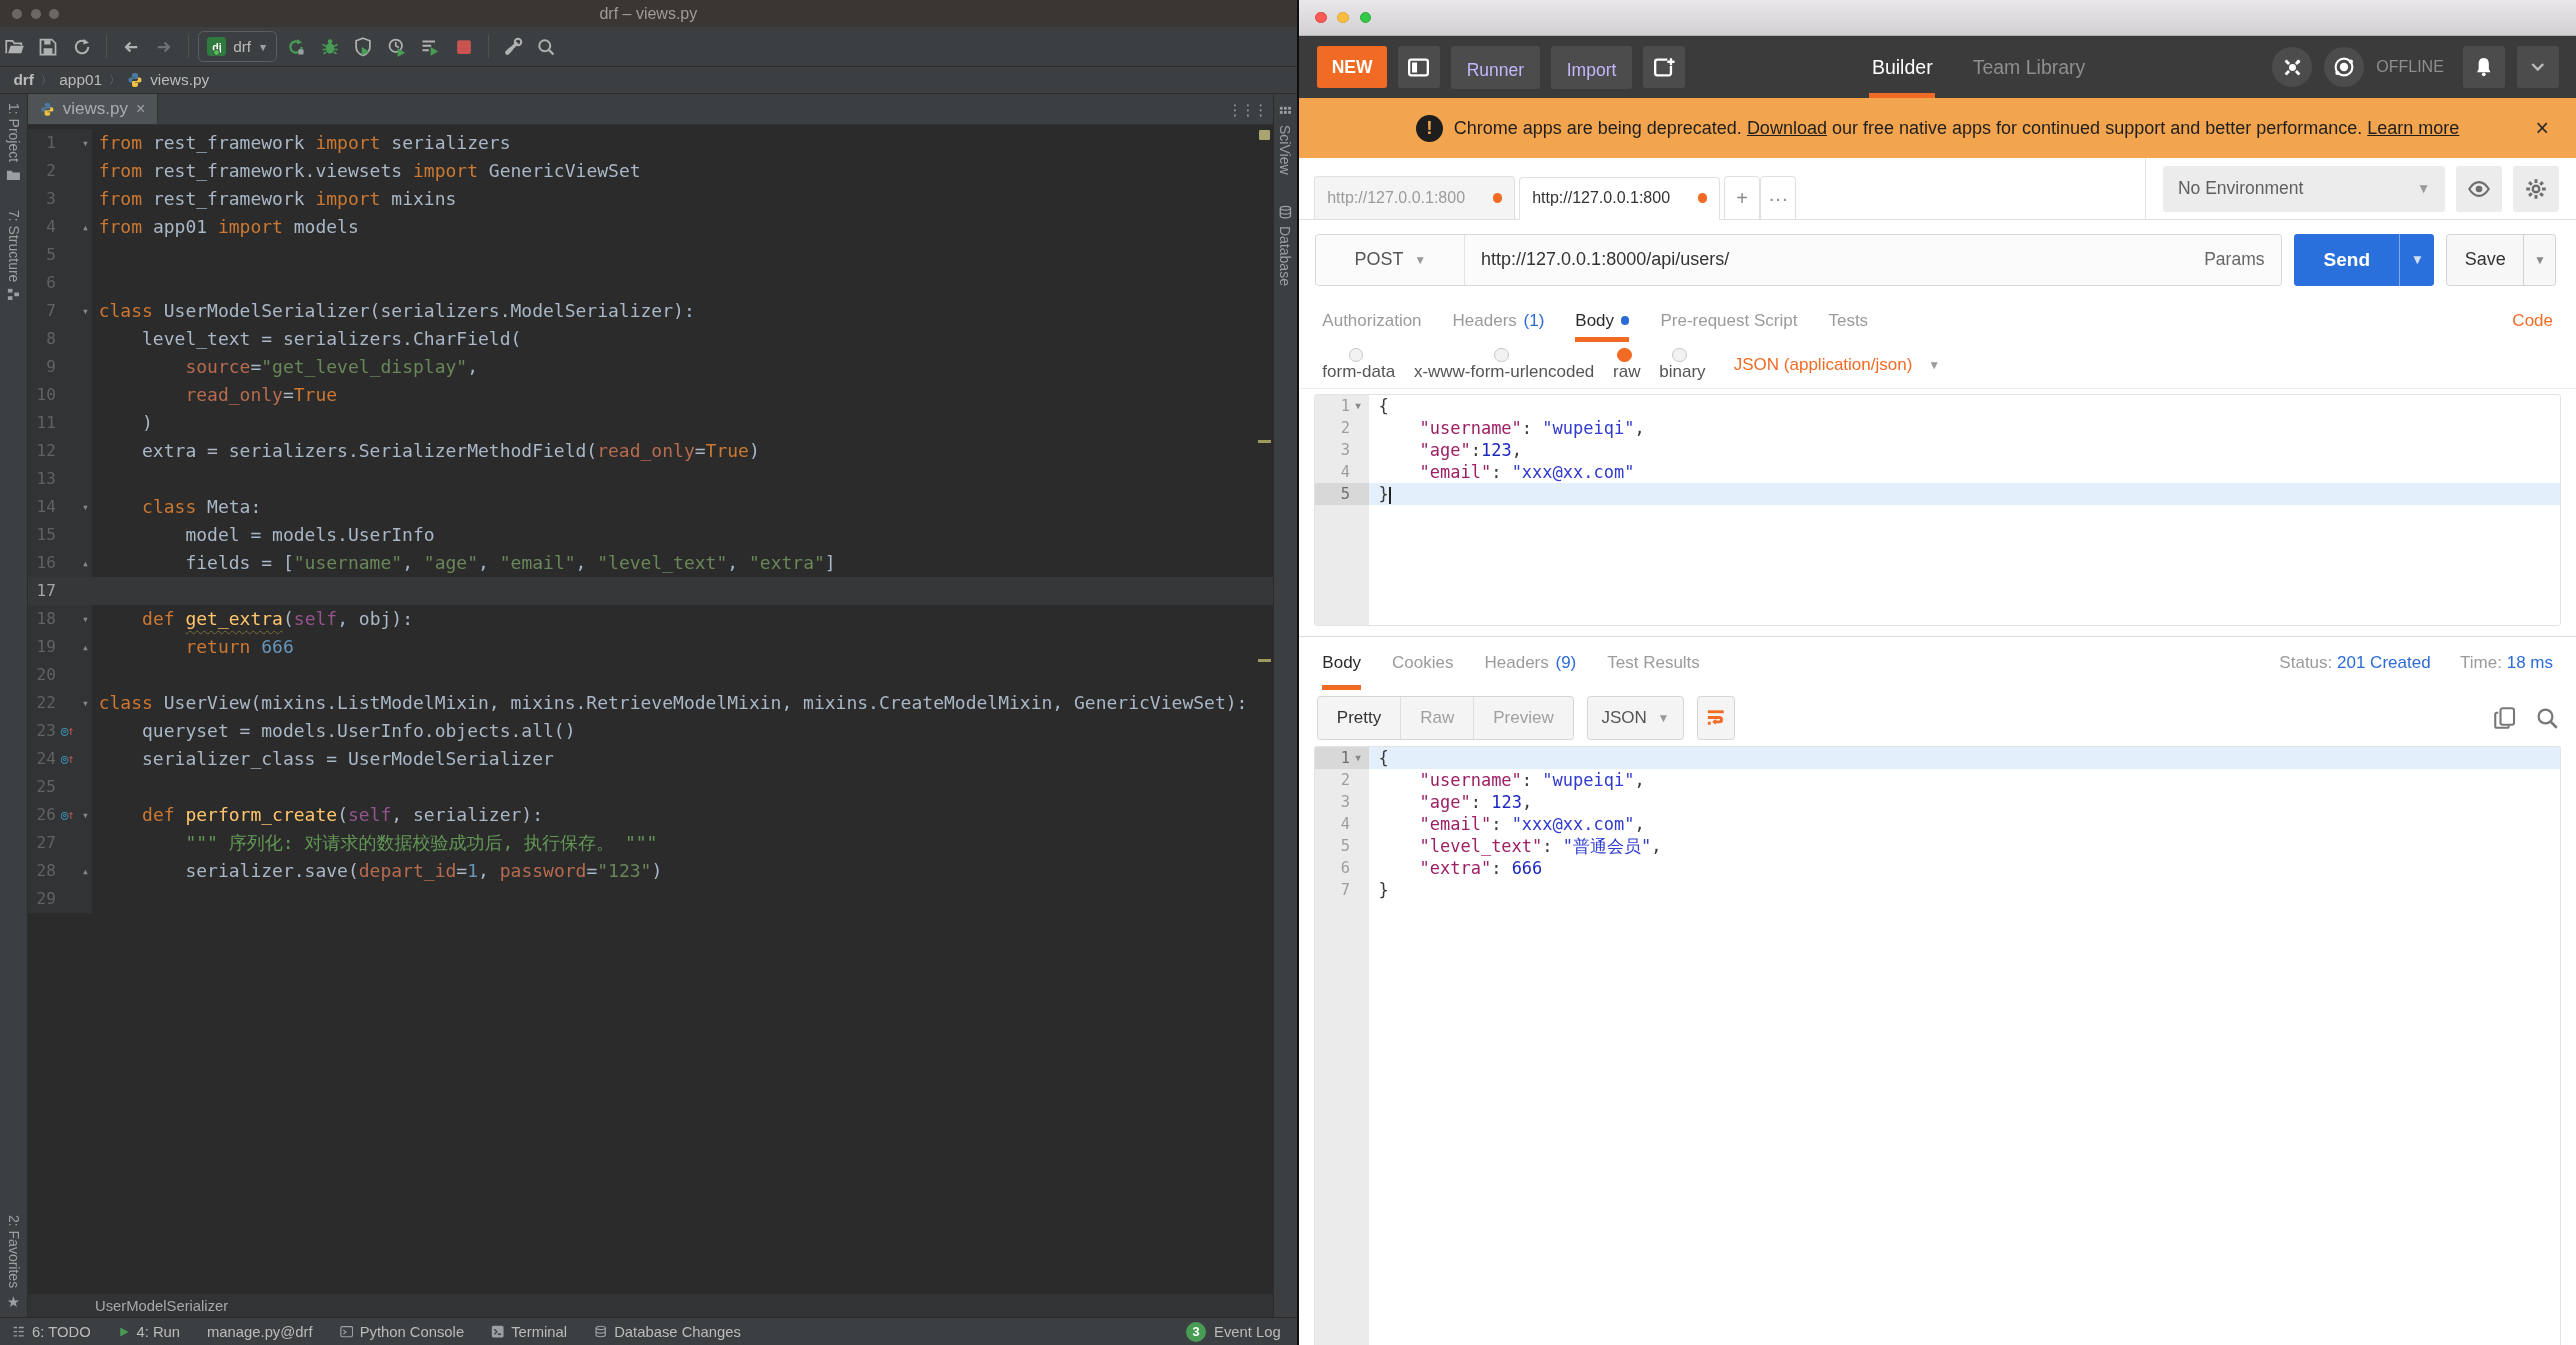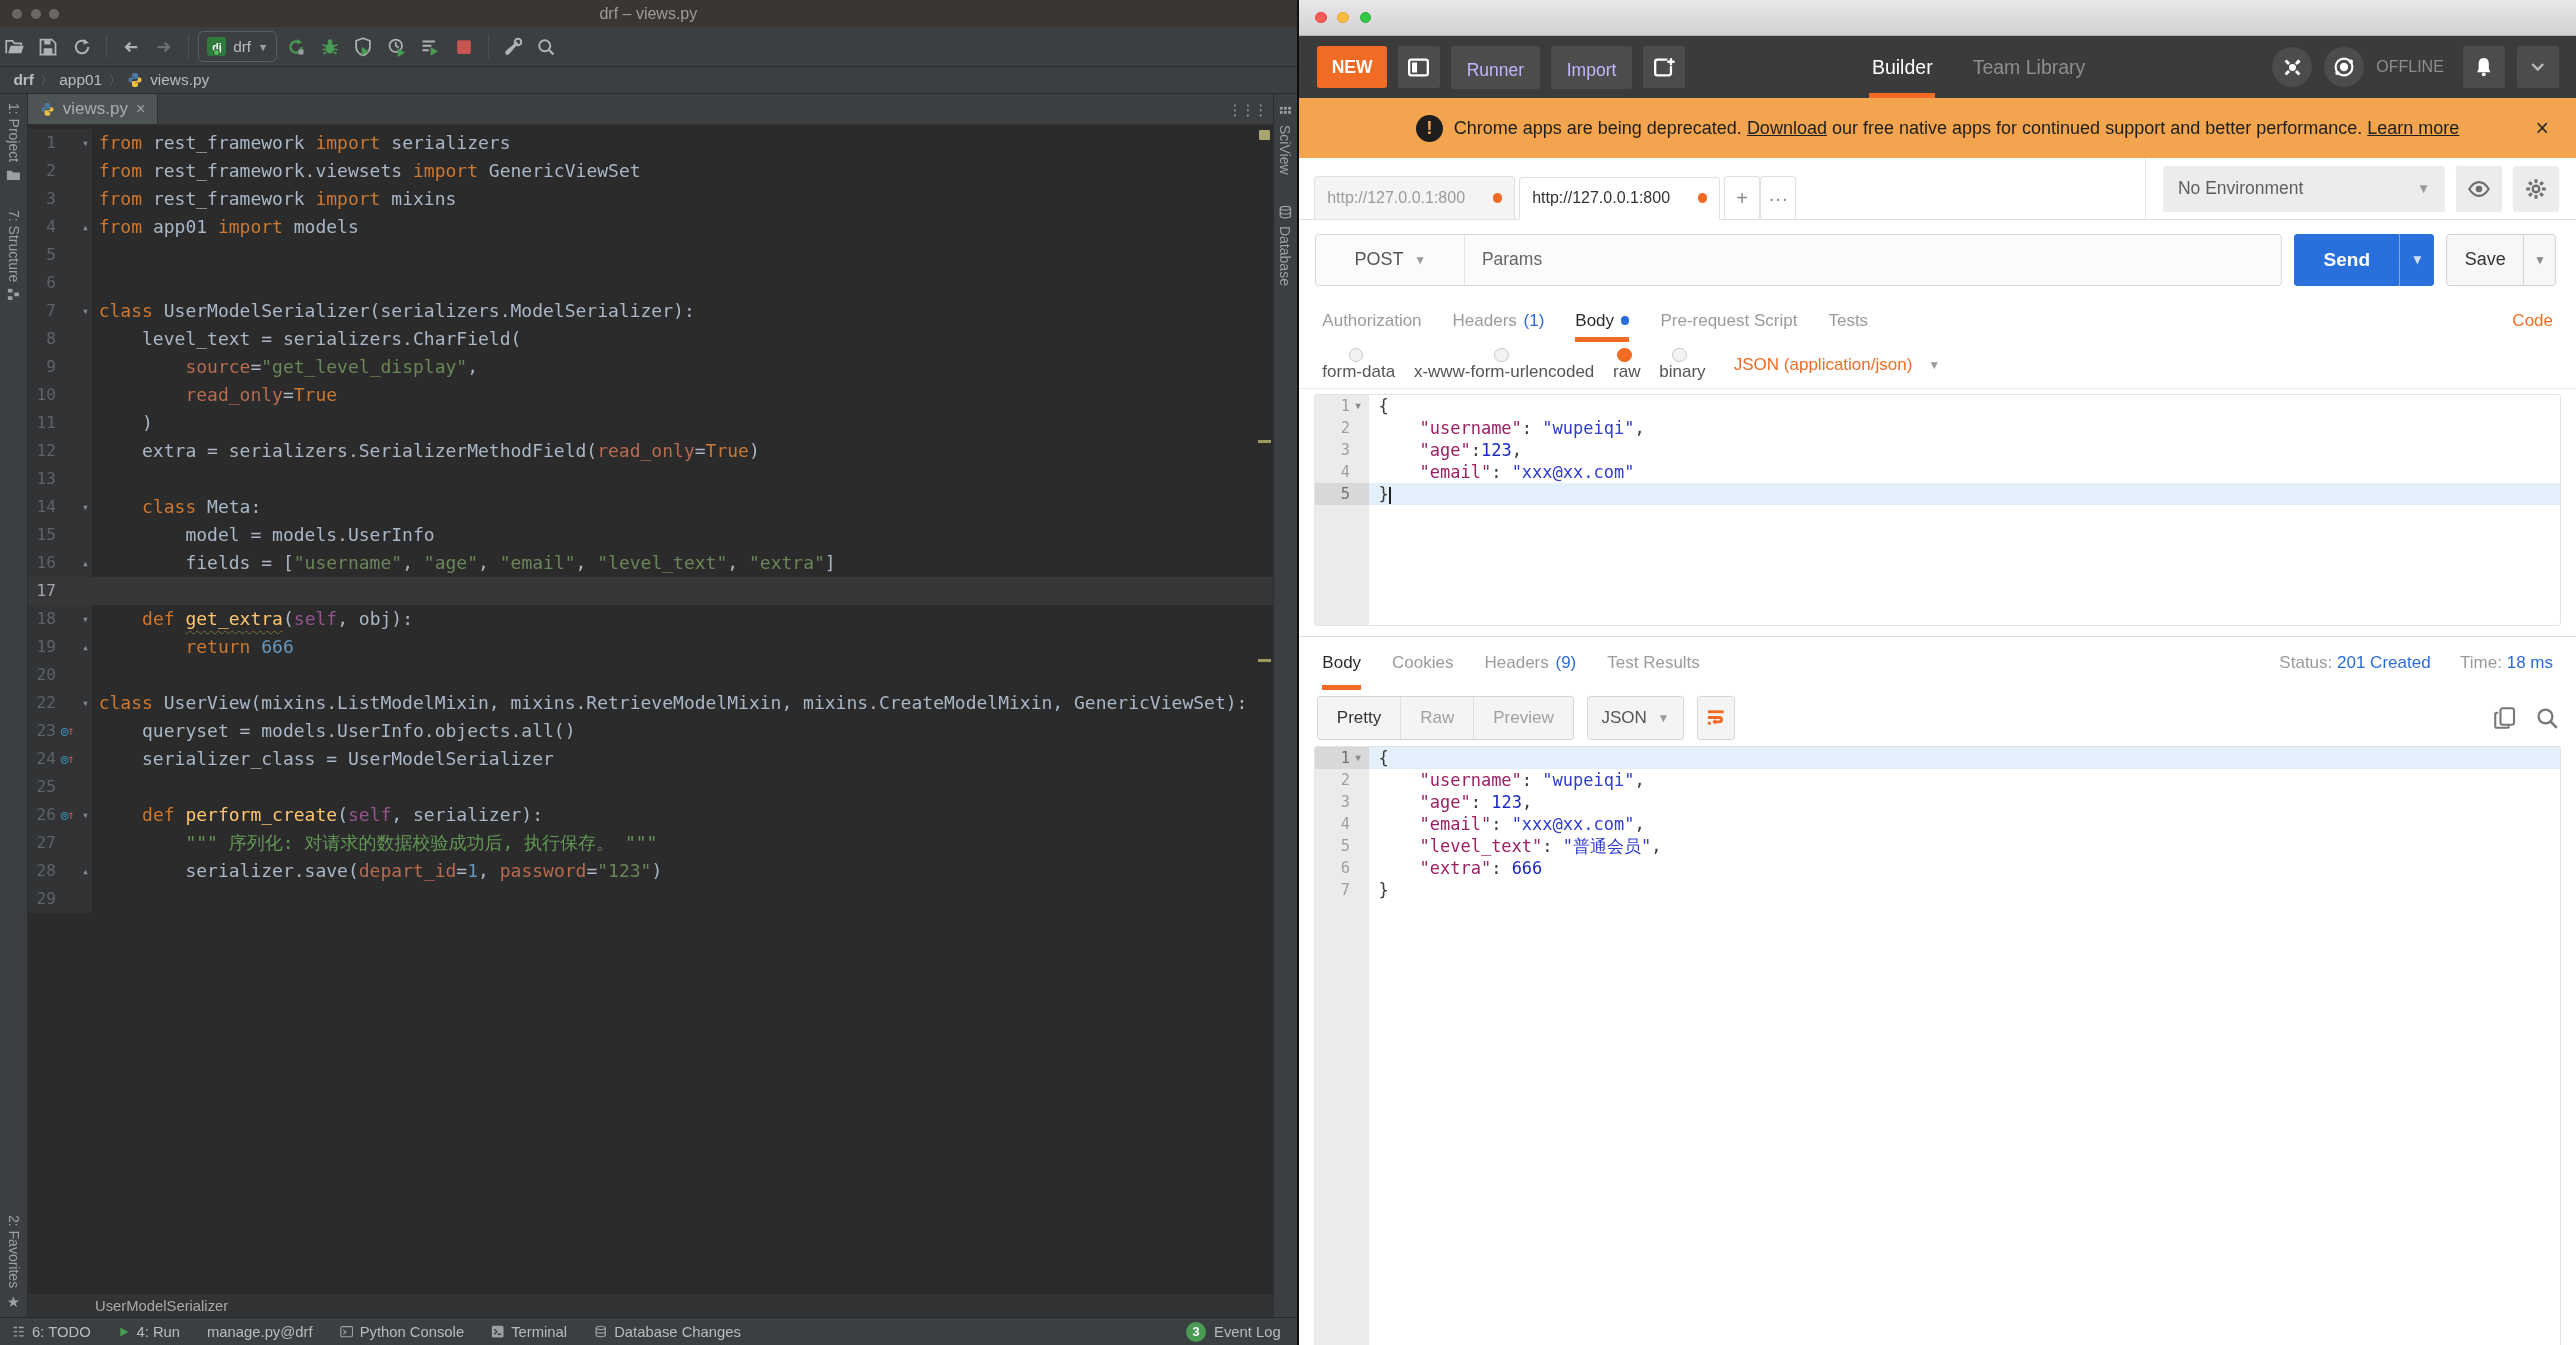--- a/index.html
+++ b/index.html
@@ -726,20 +726,21 @@
     </div>
   </div>
 
   <div class="pm-requestrow">
     <div class="pm-urlbox">
       <div class="pm-method">
         <span>POST</span>
         <span class="chevg" style="color:#9a9a9a;font-size:12px">▼</span>
       </div>
       <div class="vdiv"></div>
+      <div class="pm-url">http://127.0.0.1:8000/api/users/</div>
       <div class="pm-params">Params</div>
     </div>
     <div class="pm-send">
       <div class="main">Send</div>
       <div class="chevpart">▼</div>
     </div>
     <div class="pm-save">
       <div class="main">Save</div>
       <div class="chevpart">▼</div>
     </div>

